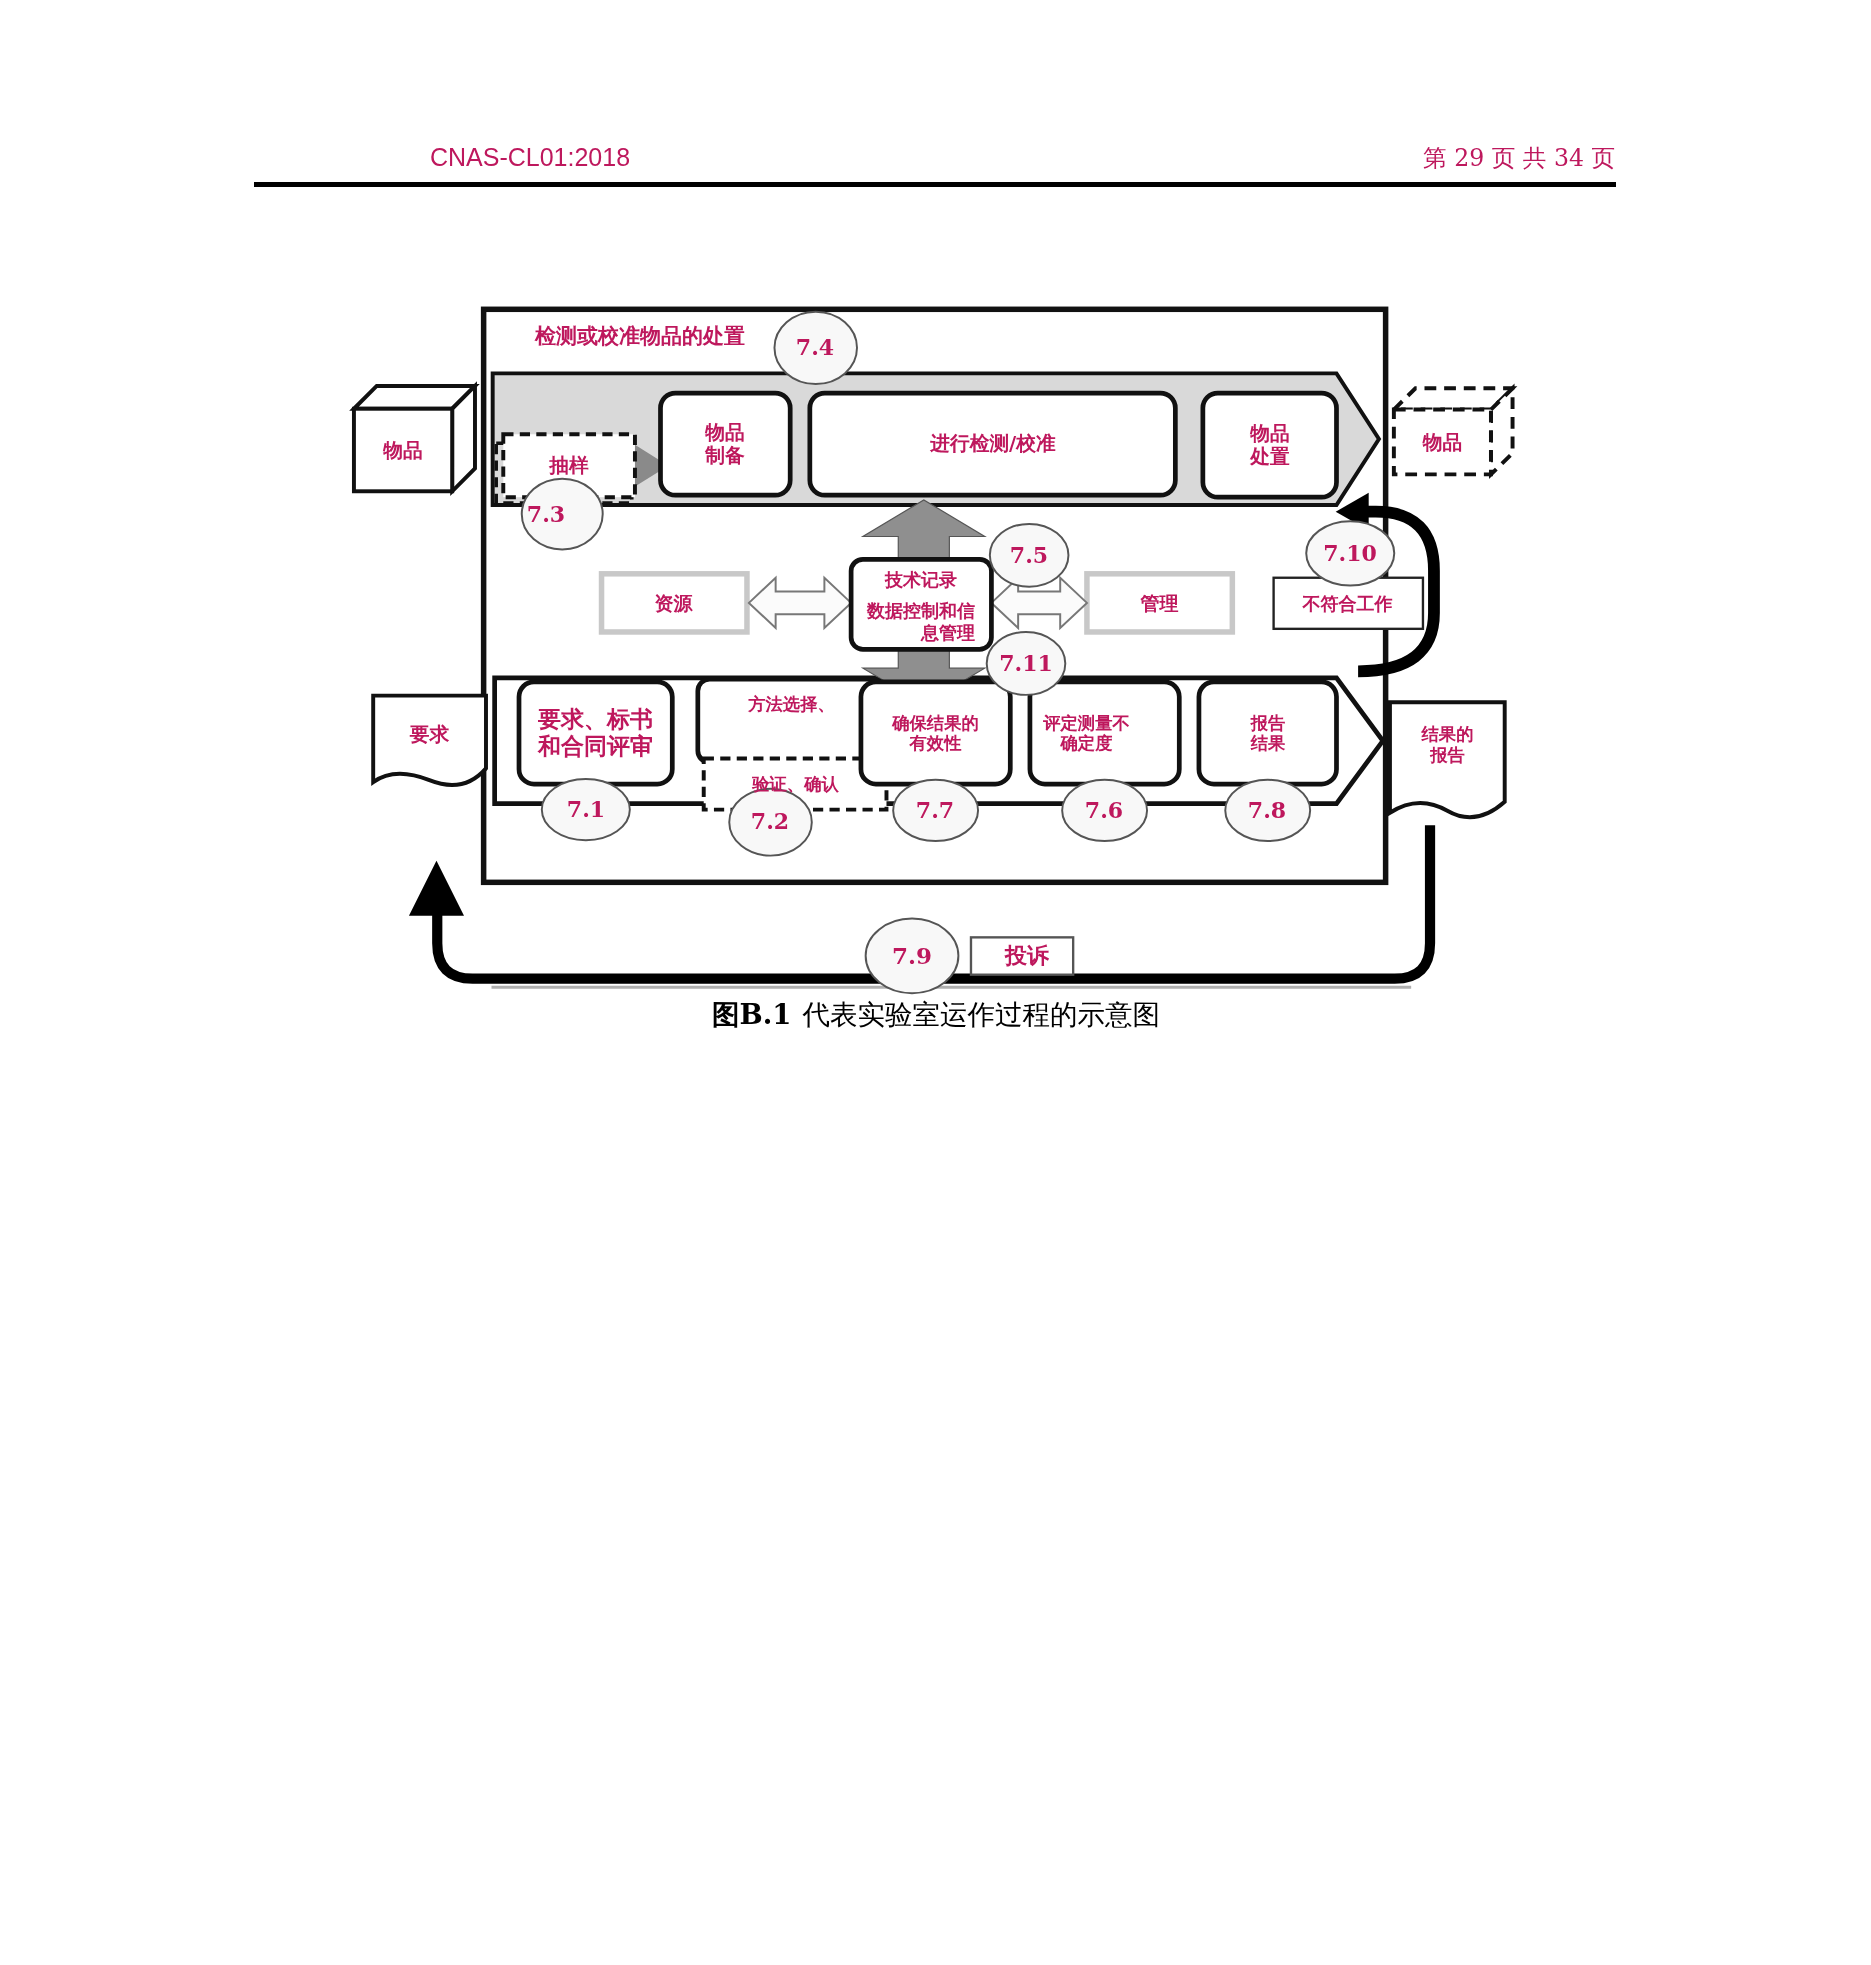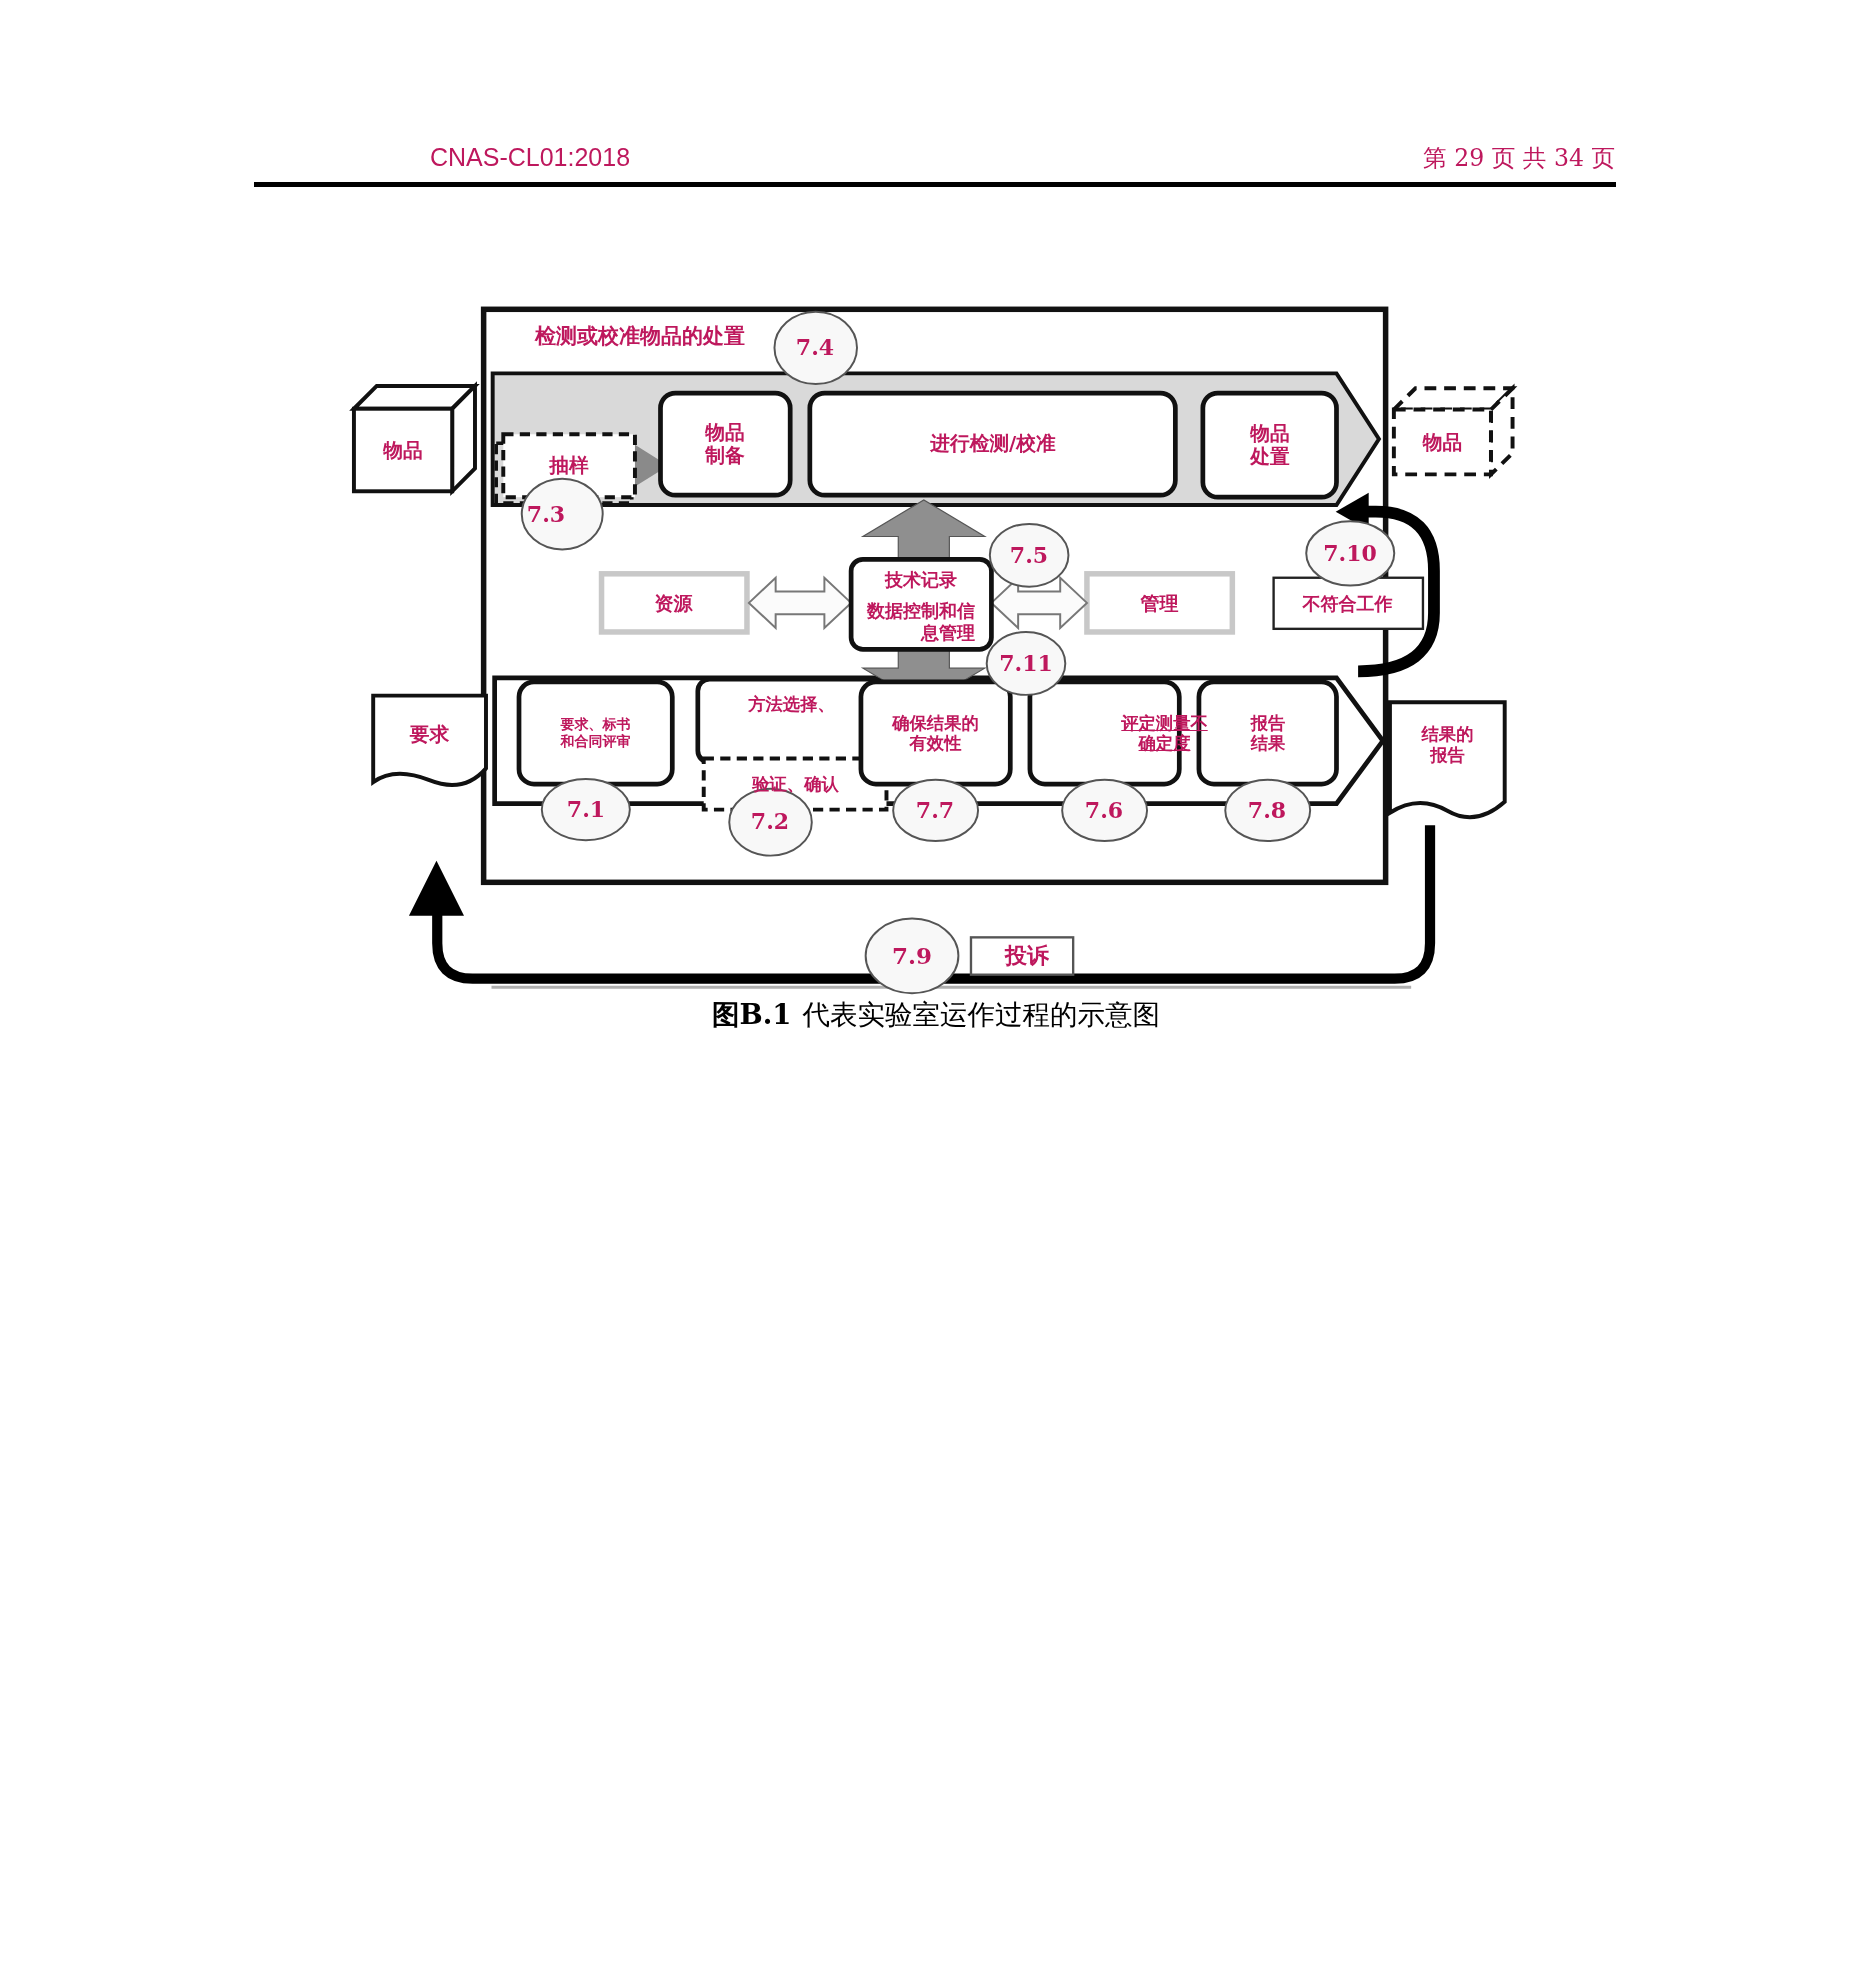--- a/index.html
+++ b/index.html
@@ -111,27 +111,27 @@
   <div class="txt" style="left:1394px;top:410px;width:97px;height:65px;font-size:19.7px;">物品</div>
 
   <div class="txt" style="left:601px;top:574px;width:145px;height:58px;font-size:19px;">资源</div>
   <div class="txt" style="left:851px;top:564px;width:140px;height:31px;font-size:18px;">技术记录</div>
   <div class="txt" style="left:851px;top:594px;width:140px;height:55px;font-size:18px;text-align:right;">数据控制和信
 息管理</div>
   <div class="txt" style="left:1087px;top:574px;width:145px;height:58px;font-size:19px;">管理</div>
   <div class="txt" style="left:1273px;top:578px;width:149px;height:51px;font-size:18px;">不符合工作</div>
 
   <div class="txt" style="left:373px;top:696px;width:113px;height:77px;font-size:19.7px;">要求</div>
-  <div class="txt" style="left:519px;top:682px;width:153px;height:102px;font-size:14px;">要求、标书
+  <div class="txt" style="left:519px;top:682px;width:153px;height:102px;font-size:23px;">要求、标书
 和合同评审</div>
   <div class="txt" style="left:698px;top:679px;width:187px;height:51px;font-size:17.3px;">方法选择、</div>
   <div class="txt" style="left:704px;top:759px;width:183px;height:51px;font-size:17.3px;">验证、确认</div>
   <div class="txt" style="left:861px;top:682px;width:149px;height:102px;font-size:17.3px;">确保结果的
 有效性</div>
-  <div class="txt" style="left:1090px;top:682px;width:149px;height:102px;font-size:17.3px;text-decoration:underline;">评定测量不
+  <div class="txt" style="left:1012px;top:682px;width:149px;height:102px;font-size:17.3px;">评定测量不
 确定度</div>
   <div class="txt" style="left:1199px;top:682px;width:138px;height:102px;font-size:17.3px;">报告
 结果</div>
   <div class="txt" style="left:1390px;top:702px;width:115px;height:85px;font-size:17.3px;">结果的
 报告</div>
   <div class="txt" style="left:971px;top:937px;width:112px;height:37px;font-size:22px;">投诉</div>
 
   <div class="txt num" style="left:772px;top:314px;width:86px;height:67px;font-size:22px;">7.4</div>
   <div class="txt num" style="left:503px;top:481px;width:86px;height:67px;font-size:22px;">7.3</div>
   <div class="txt num" style="left:986px;top:524px;width:86px;height:63px;font-size:22px;">7.5</div>

